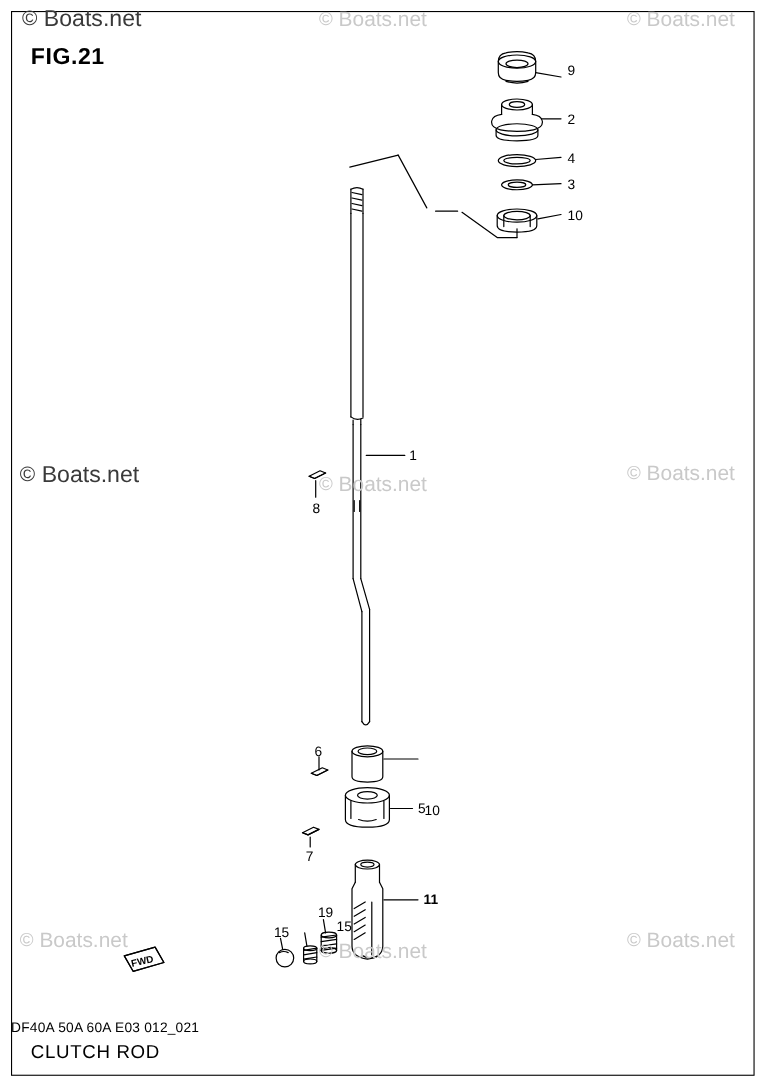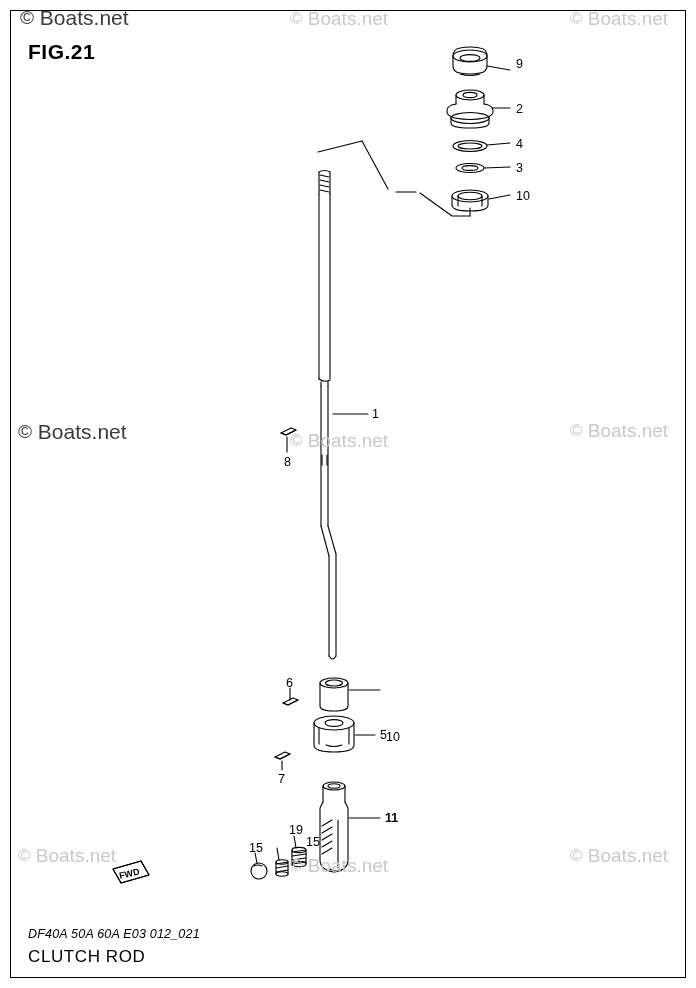--- a/index.html
+++ b/index.html
@@ -32,25 +32,24 @@
   #fig-title {
     position: absolute;
     left: 28px;
     top: 40px;
     font-size: 21px;
     font-weight: bold;
     letter-spacing: 0.5px;
   }
   #caption-code {
     position: absolute;
-    left: 28px;
+    left: 10px;
     top: 927px;
     font-size: 12.5px;
     letter-spacing: 0.2px;
-    font-style: italic;
   }
   #caption-name {
     position: absolute;
     left: 28px;
     top: 947px;
     font-size: 17px;
     letter-spacing: 0.6px;
   }
   .wm {
     position: absolute;

